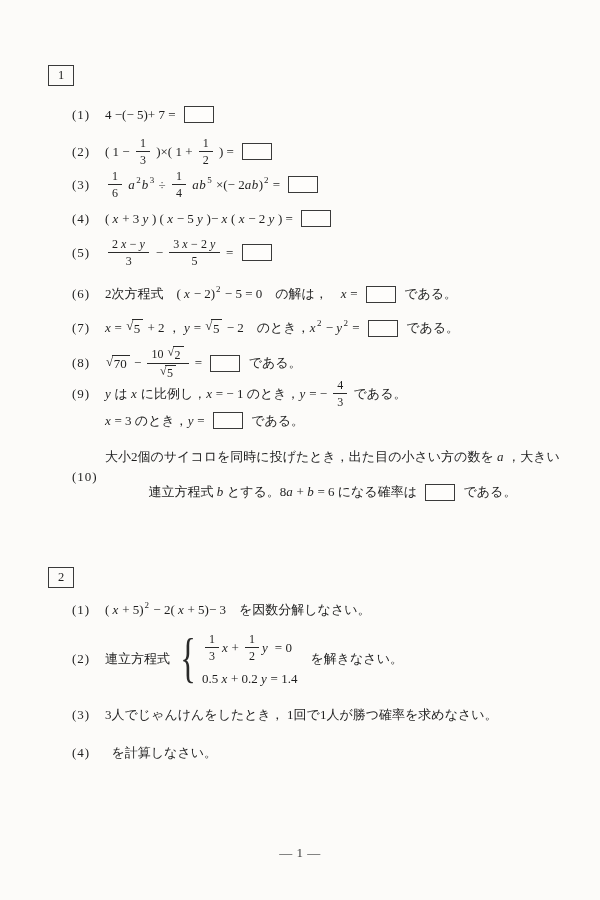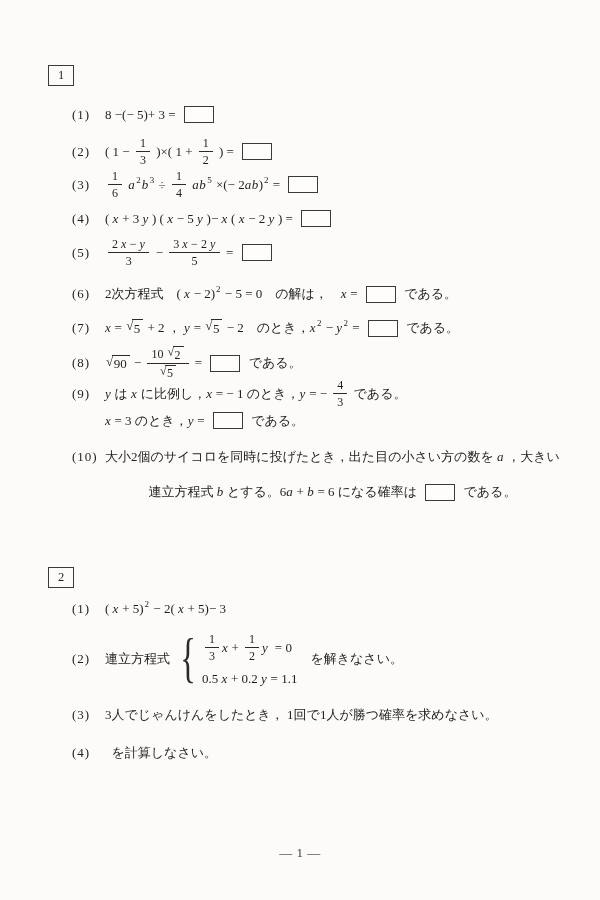--- a/index.html
+++ b/index.html
@@ -32,21 +32,21 @@
   #p1-items .item:nth-child(3){top:169px;}
   #p1-items .item:nth-child(4){top:210px;}
   #p1-items .item:nth-child(5){top:237px;}
   #p1-items .item:nth-child(6){top:285px;}
   #p1-items .item:nth-child(7){top:319px;}
   #p1-items .item:nth-child(8){top:346px;}
   #p1-items .item:nth-child(9){top:378px;align-items:flex-start;}
   #p1-items .item:nth-child(9) .q-label{padding-top:8px;}
   #p1-items .item:nth-child(9) .expr-col{gap:2px;}
   #p1-items .item:nth-child(10){top:448px;align-items:flex-start;}
-  #p1-items .item:nth-child(10) .q-label{padding-top:1px;}
+  #p1-items .item:nth-child(10) .q-label{padding-top:1px;margin-top:20px;}
   #p1-items .item:nth-child(10) .expr-col{gap:17px;align-items:center;}
 
   #p2-items .item:nth-child(1){top:601px;}
   #p2-items .item:nth-child(2){top:632px;}
   #p2-items .item:nth-child(3){top:706px;}
   #p2-items .item:nth-child(4){top:744px;}
 
   
   .txt,.math,.wide{white-space:pre;}
   .math{font-style:italic;letter-spacing:0.5px;}
@@ -78,21 +78,21 @@
 <div class="page">
 
   <section>
     <div class="p-header" id="p1-header">
       <span class="p-num">1</span>
     </div>
     <div id="p1-items">
         <div class="item">
           <span class="q-label">(1)</span>
           <div class="expr">
-            <span class="txt">8 −(− 5)+ 3 = </span>
+            <span class="txt">4 −(− 5)+ 7 = </span>
             <span class="ansbox"></span>
           </div>
         </div>
         <div class="item">
           <span class="q-label">(2)</span>
           <div class="expr">
             <span class="txt">( 1 − </span>
             <span class="frac">
               <span class="fnum">
                 <span class="txt">1</span>
@@ -252,21 +252,21 @@
             <span class="ansbox"></span>
             <span class="txt"> である。</span>
           </div>
         </div>
         <div class="item">
           <span class="q-label">(8)</span>
           <div class="expr">
             <span class="sqrt">
               <span class="ssym">√</span>
               <span class="sbody">
-                <span class="txt">90</span>
+                <span class="txt">70</span>
               </span>
             </span>
             <span class="txt"> − </span>
             <span class="frac">
               <span class="fnum">
                 <span class="txt">10 </span>
                 <span class="sqrt">
                   <span class="ssym">√</span>
                   <span class="sbody">
                     <span class="txt">2</span>
@@ -323,21 +323,21 @@
           <span class="q-label">(10)</span>
           <div class="expr-col">
             <div class="expr">
               <span class="txt">大小2個のサイコロを同時に投げたとき，出た目の小さい方の数を </span>
               <span class="math">a</span>
               <span class="txt"> ，大きい</span>
             </div>
             <div class="expr">
               <span class="txt">連立方程式 </span>
               <span class="math">b</span>
-              <span class="txt"> とする。6</span>
+              <span class="txt"> とする。8</span>
               <span class="math">a</span>
               <span class="txt"> + </span>
               <span class="math">b</span>
               <span class="txt"> = 6 になる確率は </span>
               <span class="ansbox"></span>
               <span class="txt"> である。</span>
             </div>
           </div>
         </div>
       </div>
@@ -352,20 +352,21 @@
           <span class="q-label">(1)</span>
           <div class="expr">
             <span class="txt">( </span>
             <span class="math">x</span>
             <span class="txt"> + 5)</span>
             <span class="sup">2</span>
             <span class="txt"> − 2( </span>
             <span class="math">x</span>
             <span class="txt"> + 5)− 3</span>
             <span class="sp"></span>
+            <span class="txt">を因数分解しなさい。</span>
           </div>
         </div>
         <div class="item">
           <span class="q-label">(2)</span>
           <div class="expr">
             <span class="txt">連立方程式</span>
             <span class="cases">
               <span class="cbrace">{</span>
               <span class="clines">
                 <span class="cline">
@@ -388,21 +389,21 @@
                     </span>
                   </span>
                   <span class="math">y</span>
                   <span class="txt">  = 0</span>
                 </span>
                 <span class="cline">
                   <span class="txt">0.5 </span>
                   <span class="math">x</span>
                   <span class="txt"> + 0.2 </span>
                   <span class="math">y</span>
-                  <span class="txt"> = 1.1</span>
+                  <span class="txt"> = 1.4</span>
                 </span>
               </span>
             </span>
             <span class="sp"></span>
             <span class="txt">を解きなさい。</span>
           </div>
         </div>
         <div class="item">
           <span class="q-label">(3)</span>
           <div class="expr">

